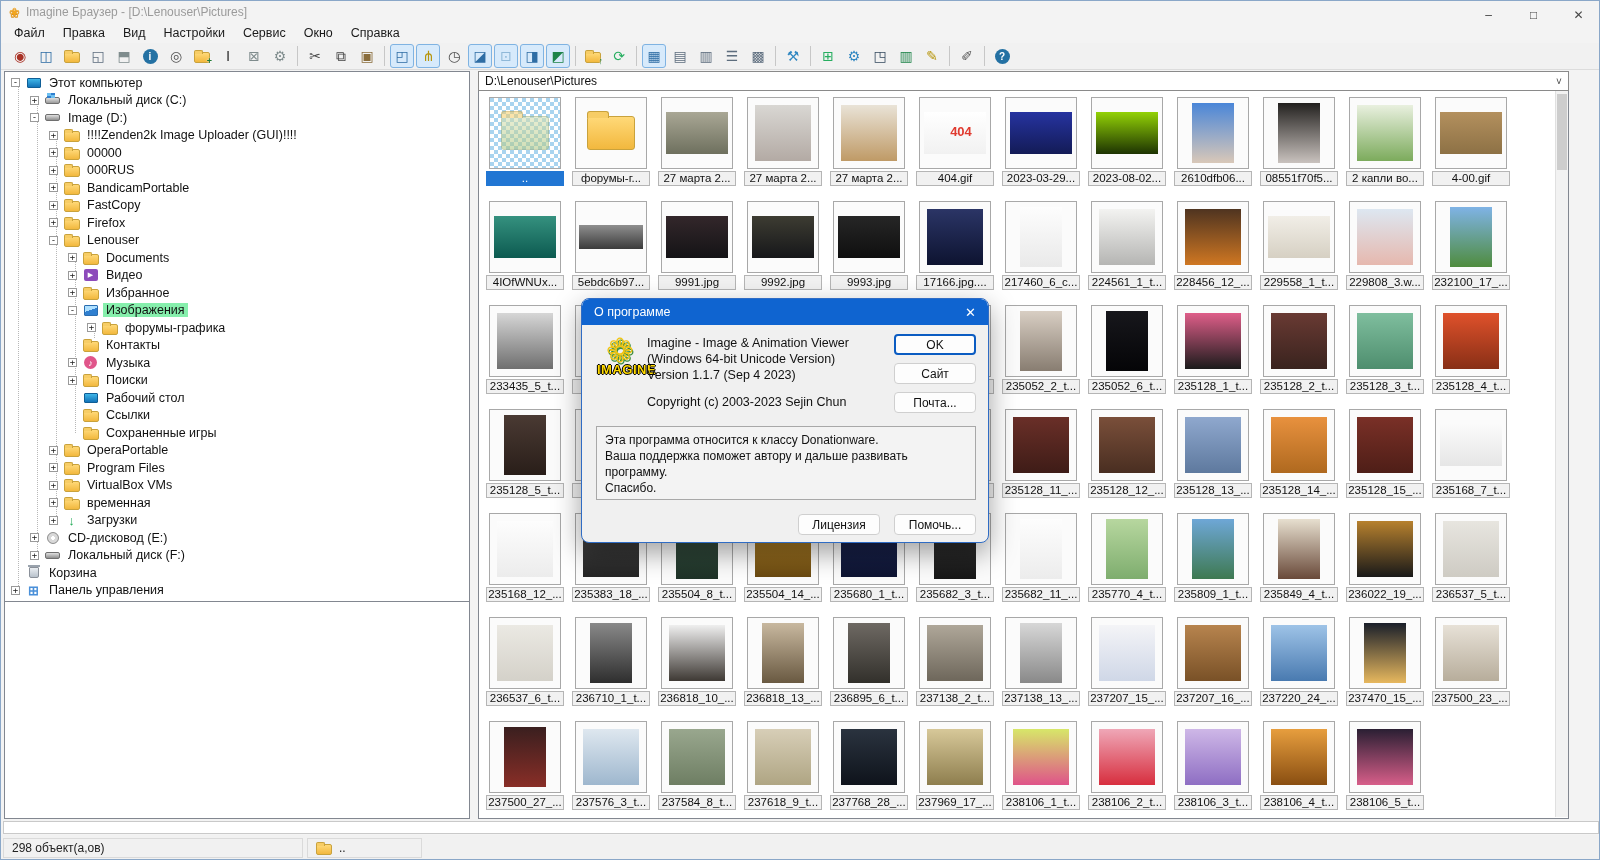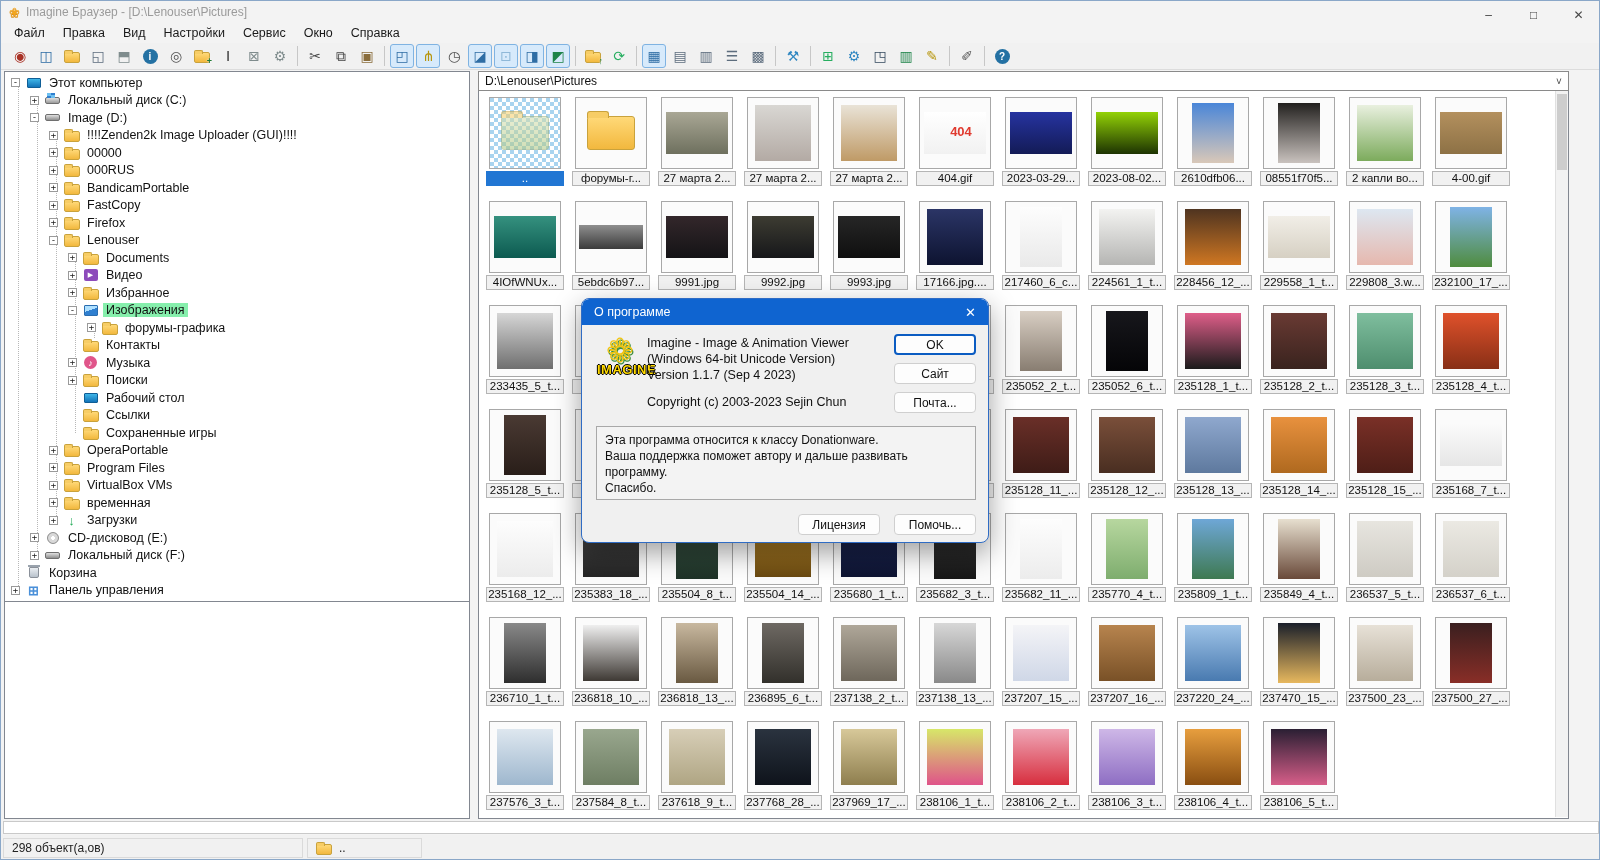--- a/index.html
+++ b/index.html
@@ -820,20 +820,26 @@
           <div class="lbl">235809_1_t...</div>
         </div>
         <div class="cell">
           <div class="thumb">
             <div class="ph t" style="background: linear-gradient(rgb(231, 223, 207), rgb(105, 73, 57));"></div>
           </div>
           <div class="lbl">235849_4_t...</div>
         </div>
         <div class="cell">
           <div class="thumb">
+            <div class="ph s" style="background: linear-gradient(rgb(183, 129, 46), rgb(25, 25, 25));"></div>
+          </div>
+          <div class="lbl">236022_19_...</div>
+        </div>
+        <div class="cell">
+          <div class="thumb">
             <div class="ph s" style="background: linear-gradient(rgb(231, 229, 223), rgb(206, 203, 195));"></div>
           </div>
           <div class="lbl">236537_5_t...</div>
         </div>
         <div class="cell">
           <div class="thumb">
             <div class="ph s" style="background: linear-gradient(rgb(235, 233, 227), rgb(212, 209, 201));"></div>
           </div>
           <div class="lbl">236537_6_t...</div>
         </div>

